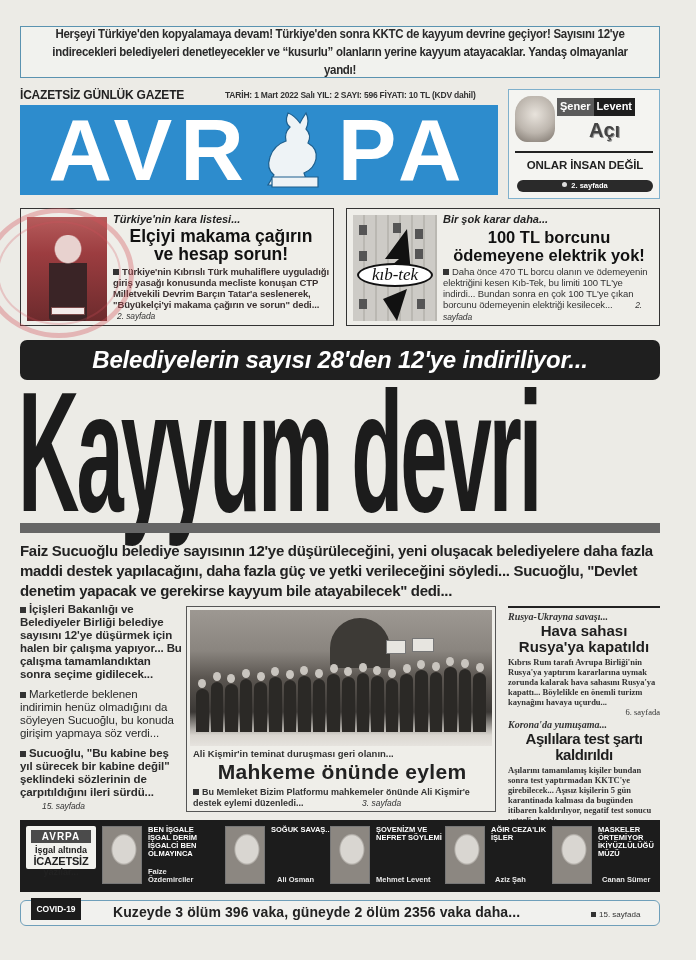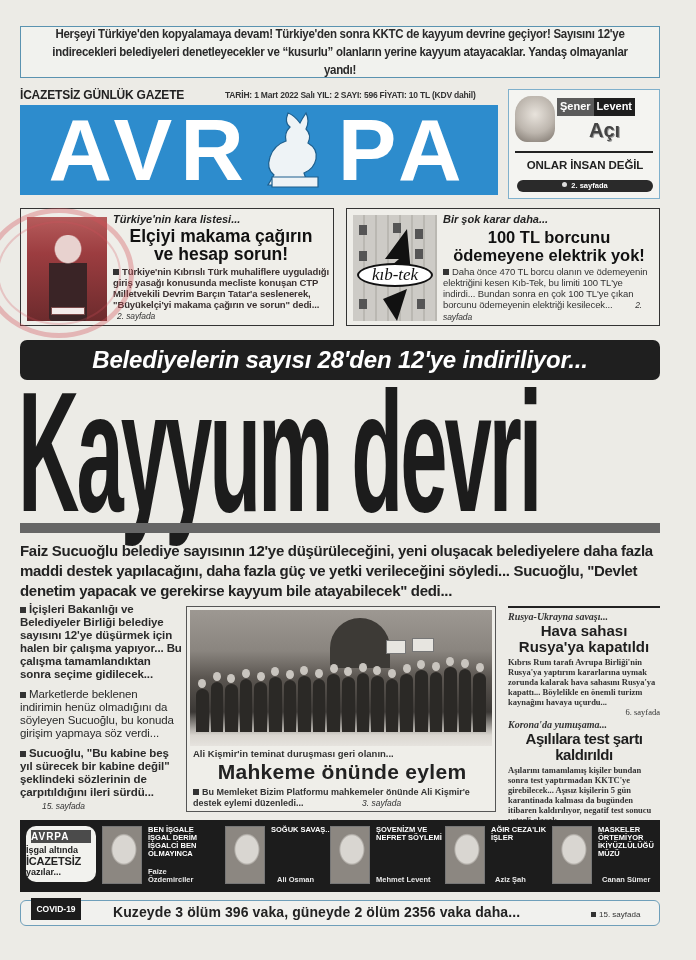--- a/index.html
+++ b/index.html
@@ -160,21 +160,21 @@
   .right-story { left: 508px; width: 152px; }
   .right-kicker { font-family: "Liberation Serif", serif; font-style: italic; font-weight: bold; font-size: 10px; color: #333; }
   .right-title { font-weight: 900; font-size: 15px; text-align: center; line-height: 16px; color: #1e1e1e; }
   .right-title.condensed { font-size: 15px; letter-spacing: -0.4px; }
   .right-body { font-family: "Liberation Serif", serif; font-weight: bold; font-size: 8.5px; line-height: 10px; color: #333; }
   .right-ref { font-family: "Liberation Serif", serif; font-size: 8.5px; text-align: right; color: #333; }
 
   
   .strip { left: 20px; top: 820px; width: 640px; height: 72px; background: #1c1c1c; }
   .strip-logo {
-    left: 6px; top: 6px; width: 70px; height: 56px; background: #f2f2ee; border-radius: 10px; 
+    left: 6px; top: 6px; width: 70px; height: 43px; background: #f2f2ee; border-radius: 2px; text-align: center;
   }
   .strip-logo .mini-logo { margin: 4px auto 2px; width: 60px; height: 13px; background: #4b4b4b; color: #fff; font-weight: 900; font-size: 10px; line-height: 13px; letter-spacing: 1px; }
   .strip-logo .l1 { font-size: 9px; font-weight: bold; color: #222; }
   .strip-logo .l2 { font-size: 11px; font-weight: 700; color: #222; letter-spacing: -0.2px; }
   .strip-logo .l3 { font-size: 9px; font-weight: bold; color: #222; }
   .strip-item { top: 6px; height: 60px; }
   .strip-photo {
     position: absolute; left: 0; top: 0; width: 40px; height: 58px;
     background: radial-gradient(ellipse 13px 16px at 55% 40%, #d9d6d1 85%, #8c8781 100%), #5b5752;
     border: 1px solid #777;

